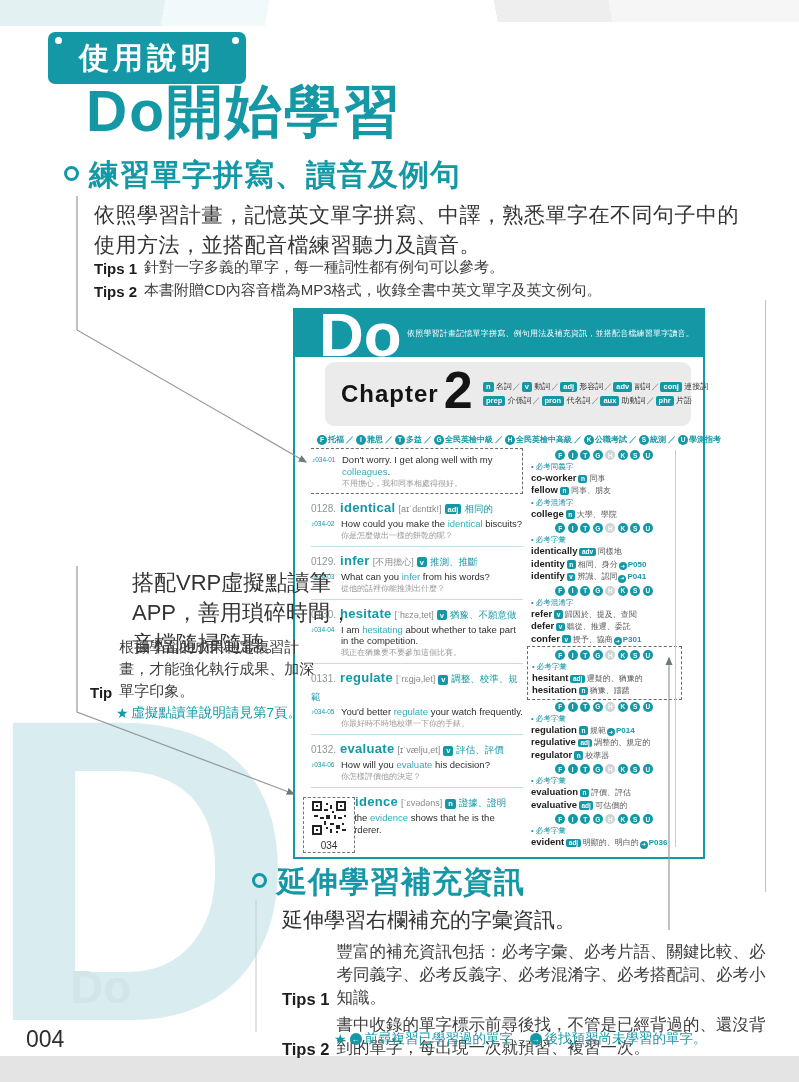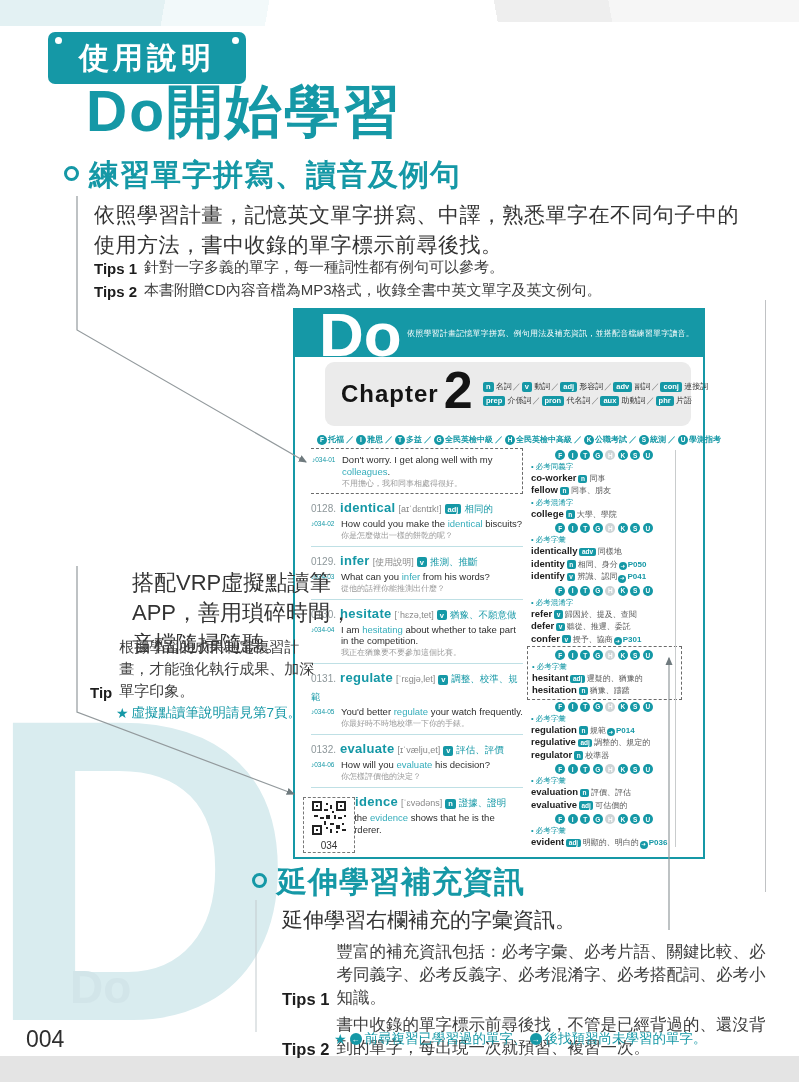--- a/index.html
+++ b/index.html
@@ -159,21 +159,21 @@
     <span class="dot r"></span>
     <span>使用說明</span>
   </div>
 
   <h1 class="page-title">Do開始學習</h1>
 
   <div class="sec-head h1" style="left:64px;top:155px;justify-content:flex-end;">
     <span class="ring"></span>
     <span class="txt">練習單字拼寫、讀音及例句</span>
   </div>
-  <div class="sec-body" id="sec1-body">依照學習計畫，記憶英文單字拼寫、中譯，熟悉單字在不同句子中的使用方法，書中收錄的單字標示前尋後找。</div>
+  <div class="sec-body" id="sec1-body">依照學習計畫，記憶英文單字拼寫、中譯，熟悉單字在不同句子中的使用方法，並搭配音檔練習聽力及讀音。</div>
   <div class="tips" id="sec1-tips">
     <div class="tip-row">
       <span class="tip-lab">Tips 1</span>
       <span class="tip-txt">針對一字多義的單字，每一種詞性都有例句可以參考。</span>
     </div>
     <div class="tip-row">
       <span class="tip-lab">Tips 2</span>
       <span class="tip-txt">本書附贈CD內容音檔為MP3格式，收錄全書中英文單字及英文例句。</span>
     </div>
   </div>
@@ -268,21 +268,21 @@
             <div class="l1"><span class="no">0128.</span><span class="w">identical</span><span class="ipa">[aɪˈdɛntɪk!]</span><span class="tag">adj</span><span class="gl">相同的</span></div>
             <div class="l2">
               <span class="track">♪034-02</span>
               <div class="exwrap">
                 <div class="eng"><span>How could you make the </span><span class="key">identical</span><span> biscuits?</span></div>
                 <div class="zh">你是怎麼做出一樣的餅乾的呢？</div>
               </div>
             </div>
           </div>
           <div class="ent">
-            <div class="l1"><span class="no">0129.</span><span class="w">infer</span><span class="ipa">[使用說明]</span><span class="tag">v</span><span class="gl">推測、推斷</span></div>
+            <div class="l1"><span class="no">0129.</span><span class="w">infer</span><span class="ipa">[不用擔心]</span><span class="tag">v</span><span class="gl">推測、推斷</span></div>
             <div class="l2">
               <span class="track">♪034-03</span>
               <div class="exwrap">
                 <div class="eng"><span>What can you </span><span class="key">infer</span><span> from his words?</span></div>
                 <div class="zh">從他的話裡你能推測出什麼？</div>
               </div>
             </div>
           </div>
           <div class="ent">
             <div class="l1"><span class="no">0130.</span><span class="w">hesitate</span><span class="ipa">[ˈhɛzə,tet]</span><span class="tag">v</span><span class="gl">猶豫、不願意做</span></div>

